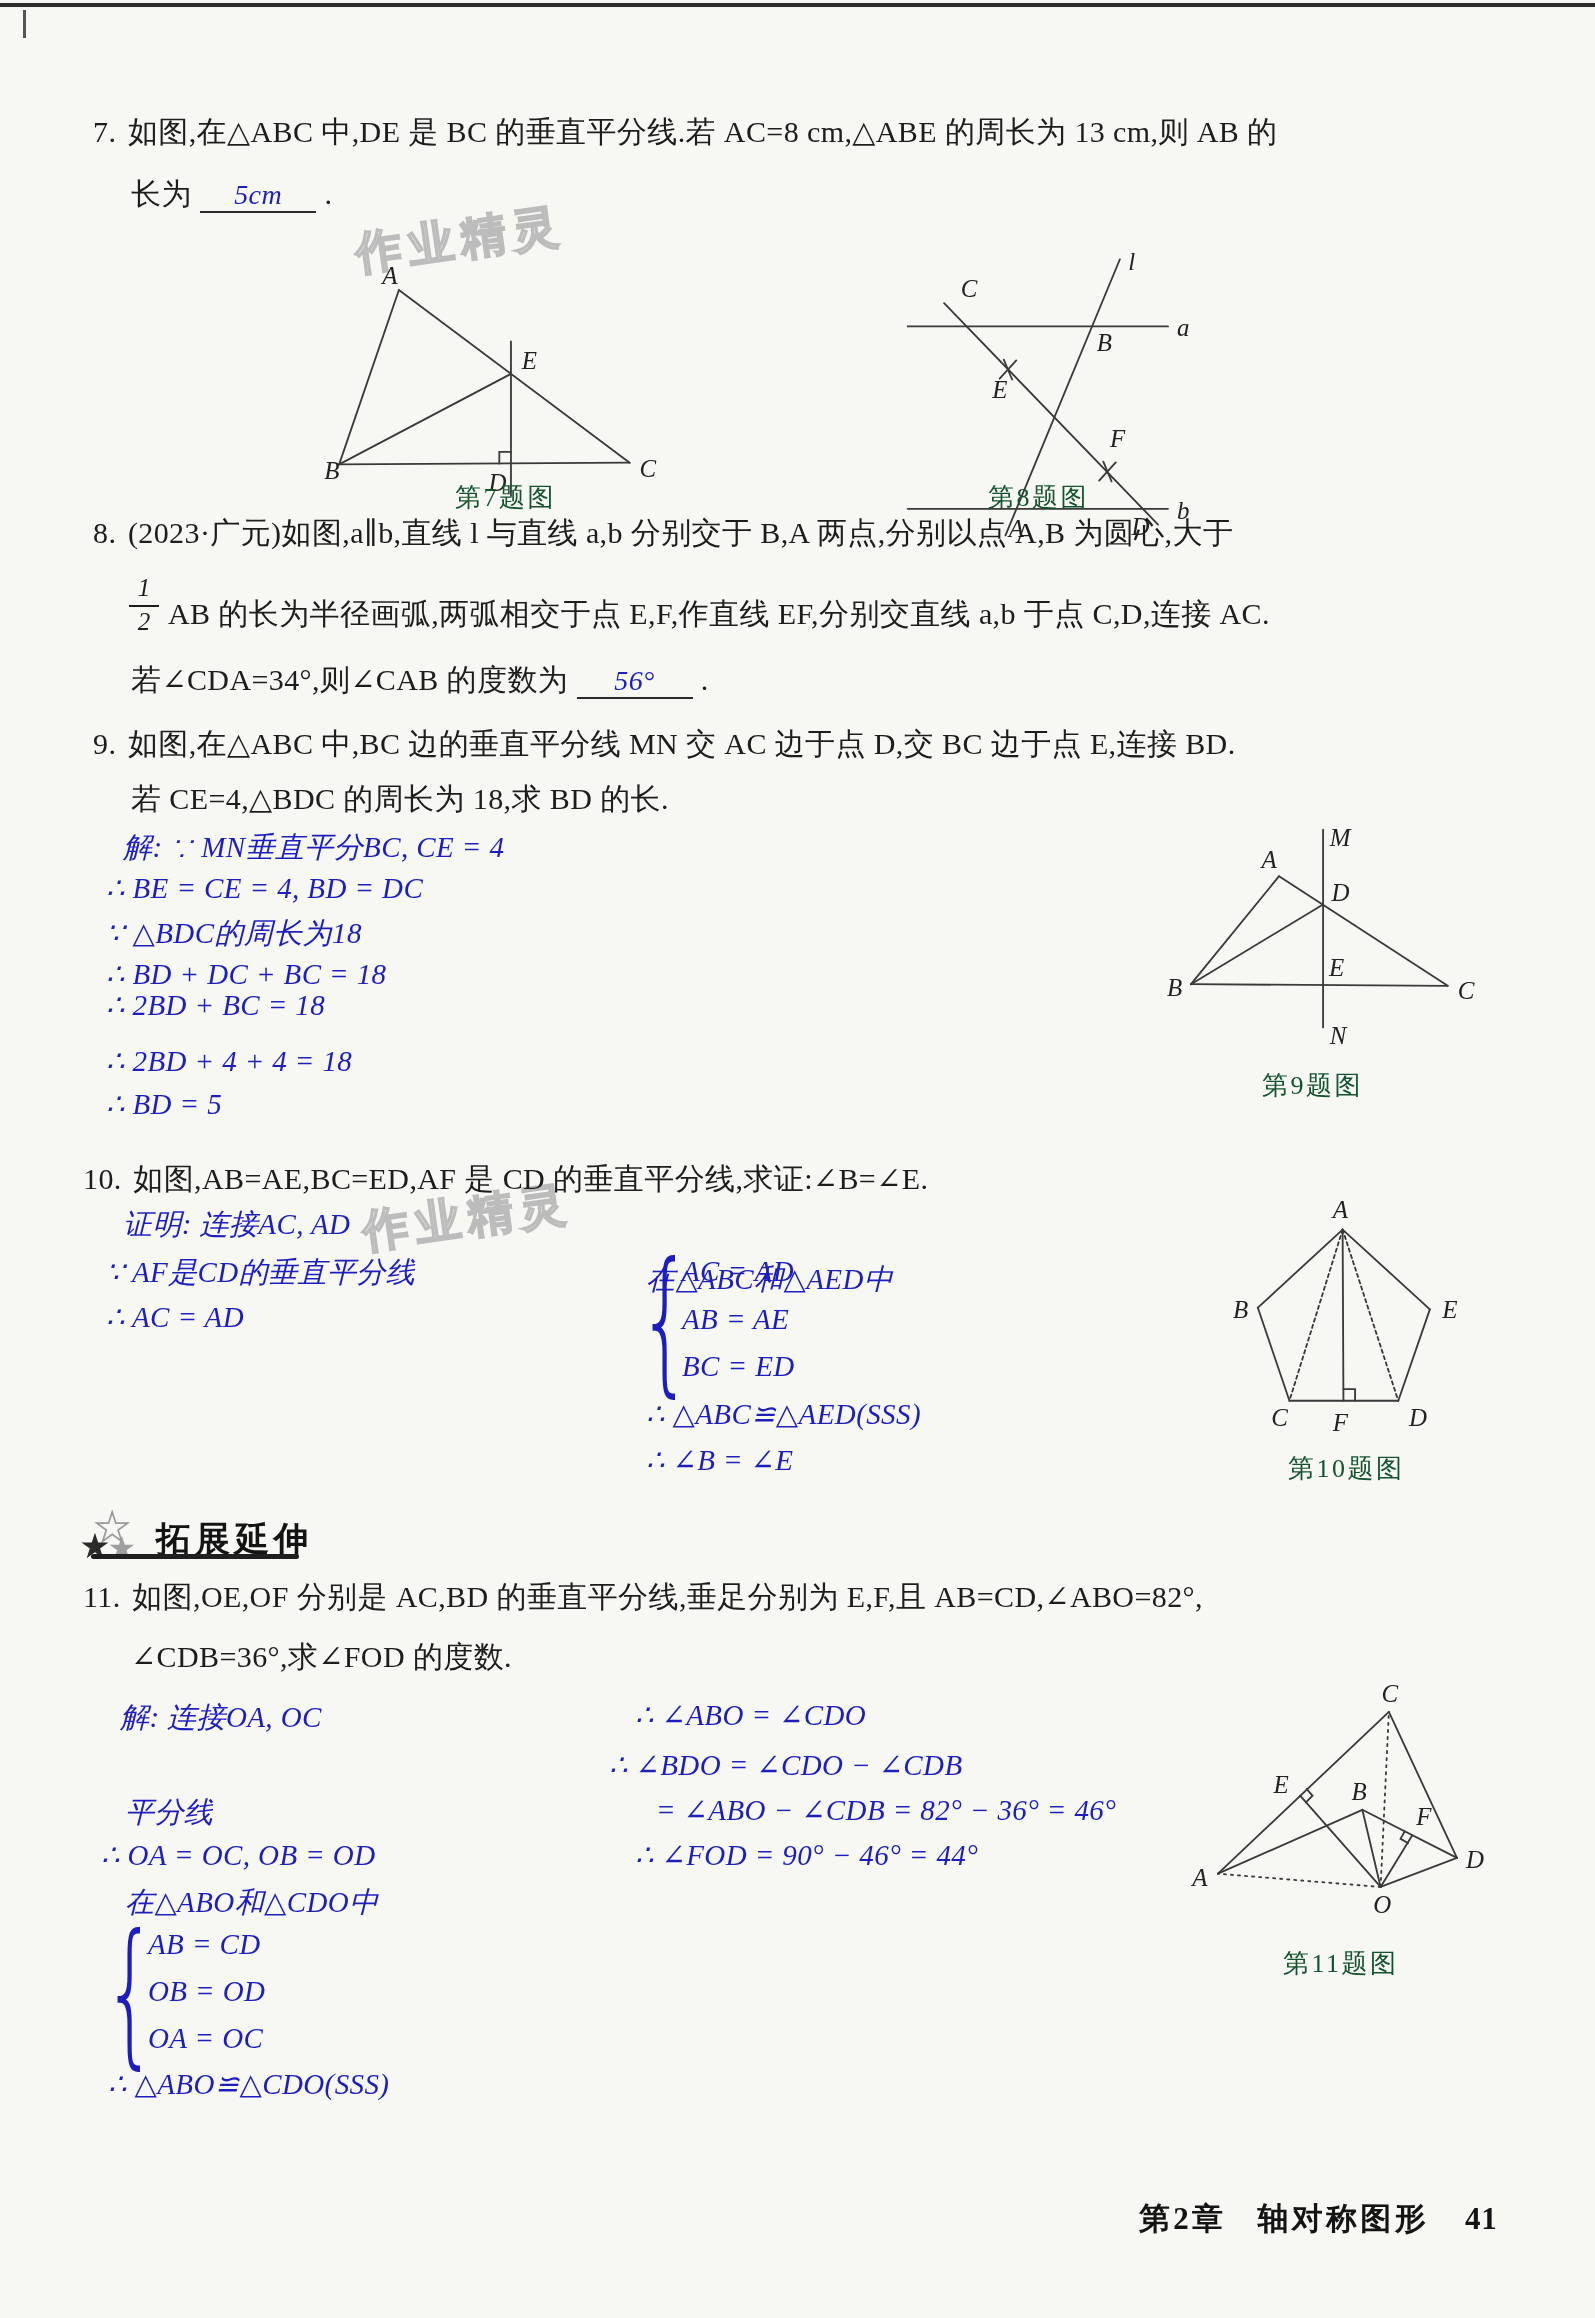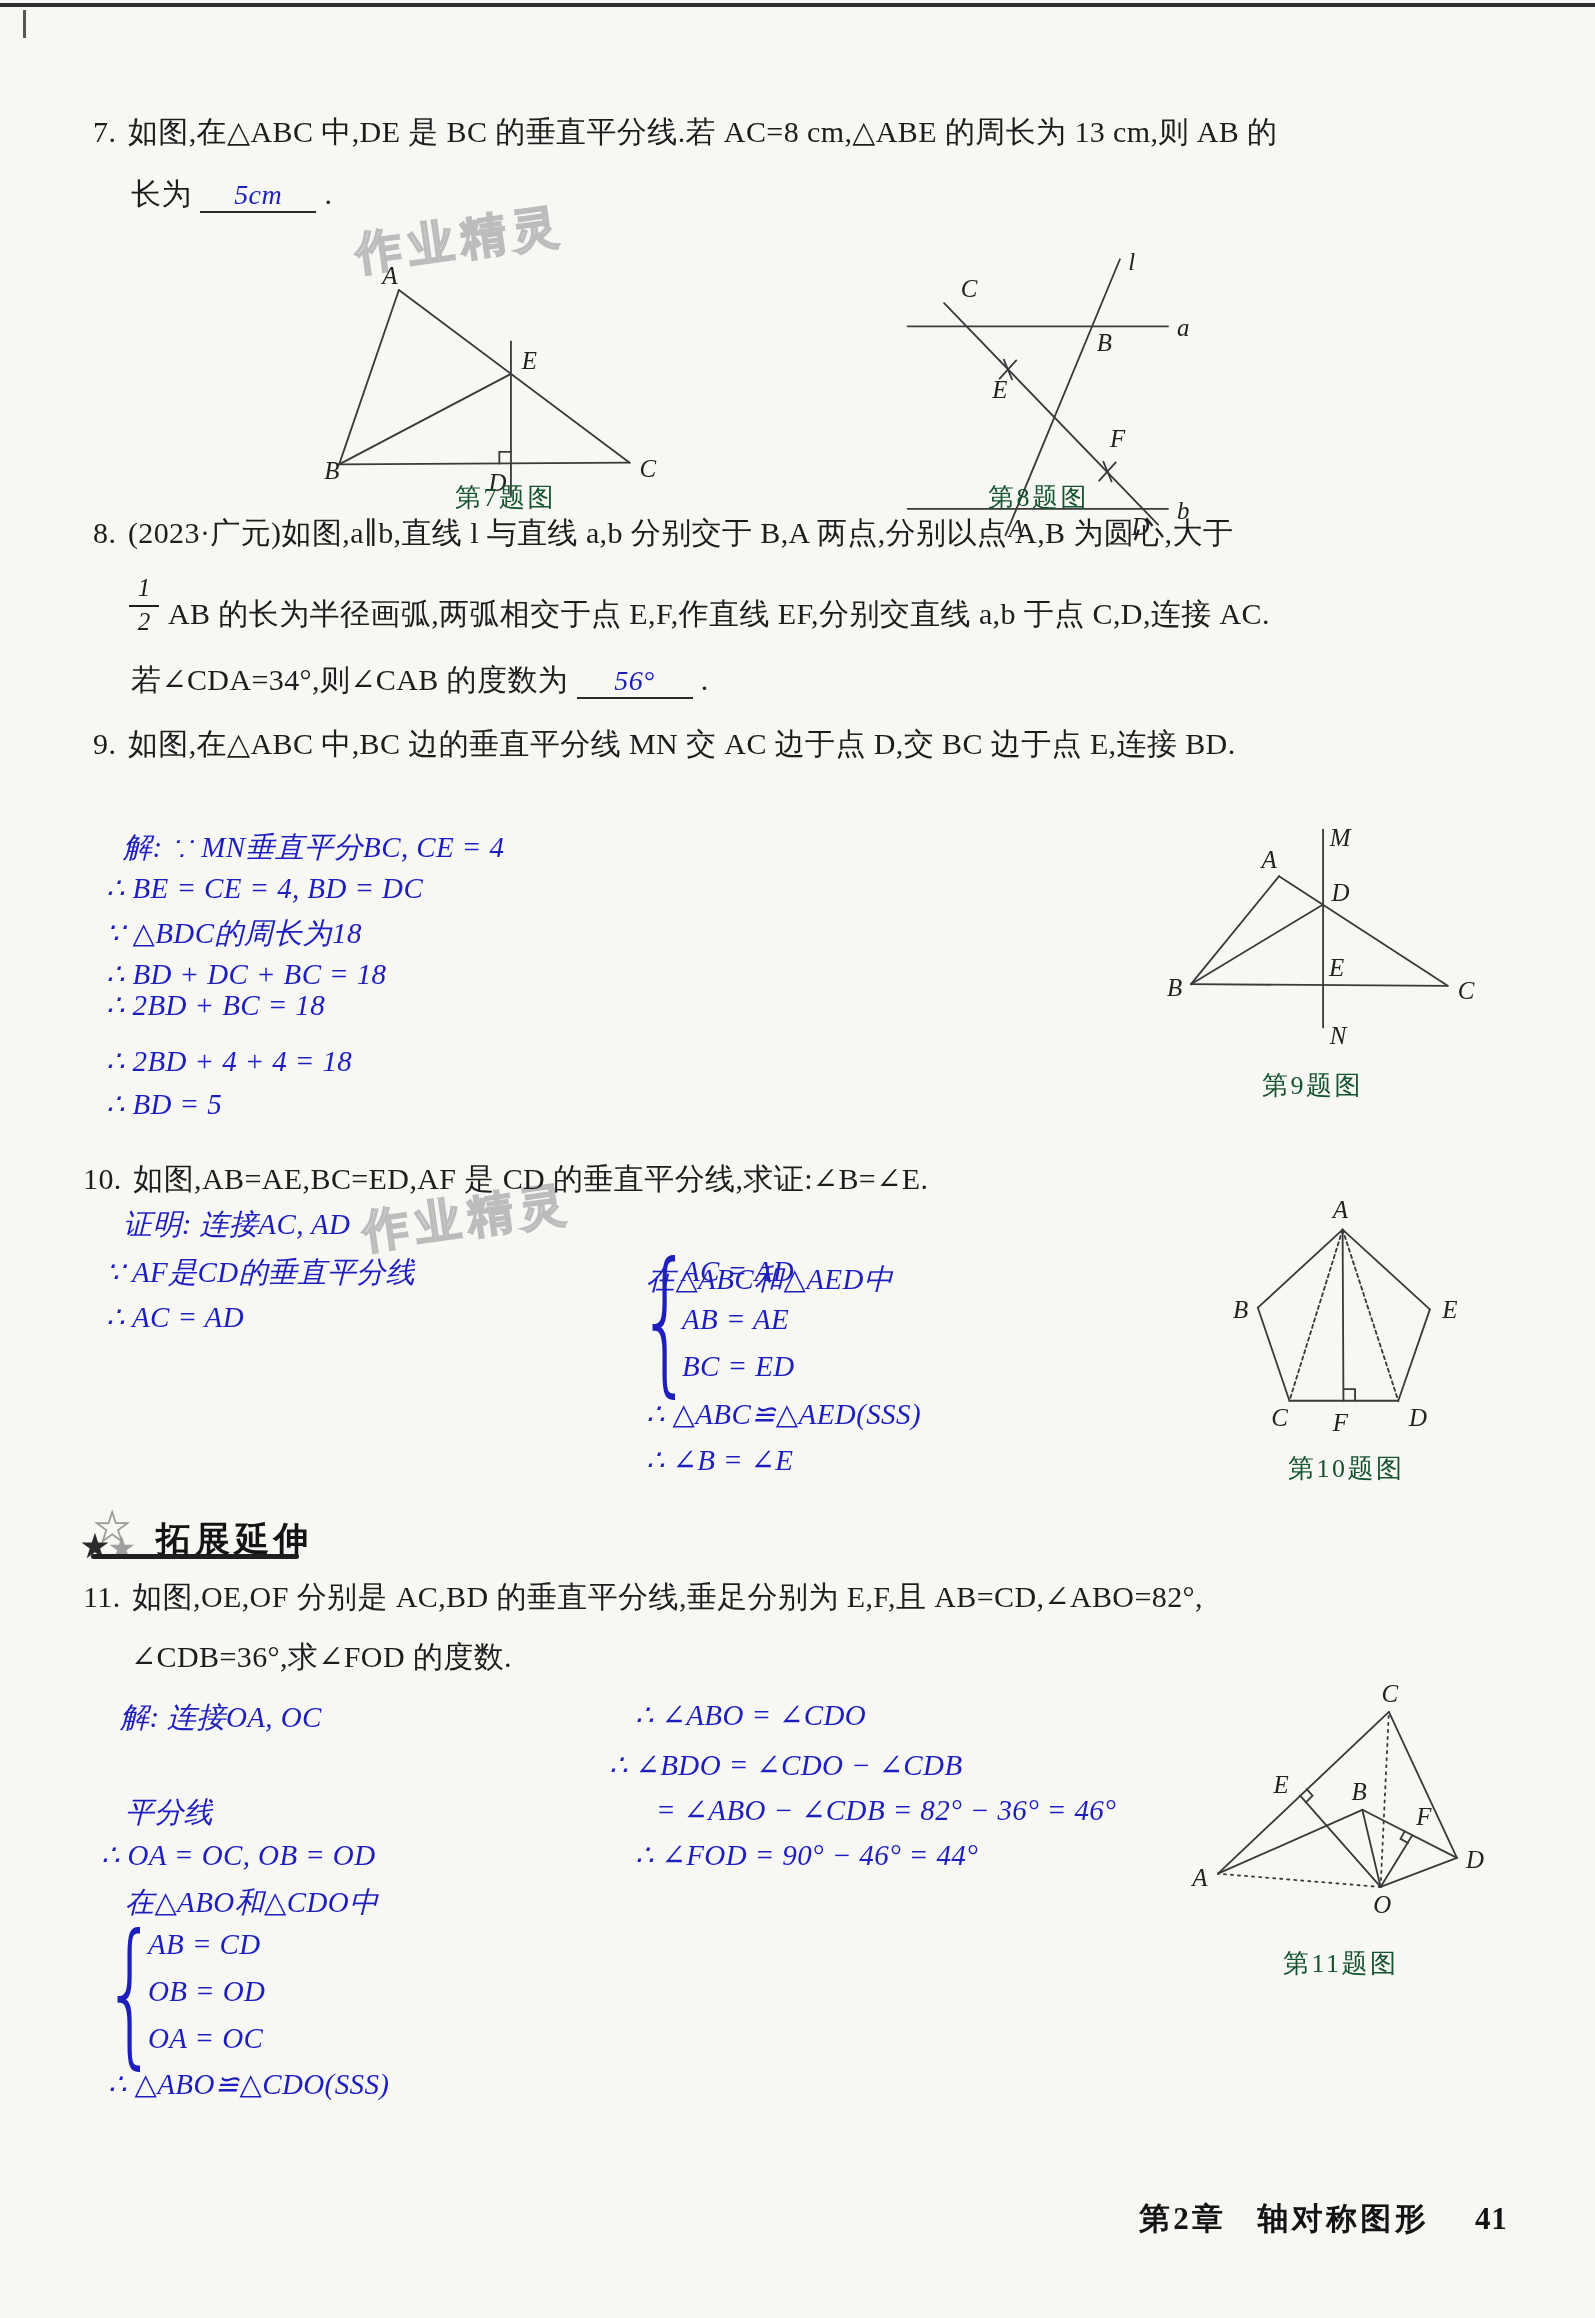--- a/index.html
+++ b/index.html
@@ -44,21 +44,21 @@
 
   .fig { position:absolute; }
   .fig line, .fig polyline, .fig path { stroke:#3a3a3a; stroke-width:2.2; fill:none; stroke-linecap:round; }
   .fig .dash { stroke-dasharray:4 4; }
   .fig .dot  { stroke-dasharray:2.5 6; }
   .fig text  { font-family:"Liberation Serif","DejaVu Serif",serif; font-style:italic;
                font-size:30px; fill:#222; }
 
   .footer { position:absolute; left:1139px; top:2198px; font-size:31px; font-weight:bold;
             letter-spacing:3.3px; color:#141414; white-space:nowrap; }
-  .footer .pageno { margin-left:35px; letter-spacing:0.8px; }
+  .footer .pageno { margin-left:25px; letter-spacing:0.8px; }
 </style>
 </head>
 <body>
 
 <div class="page">
 
   <div class="scan-top"></div>
   <div class="scan-left"></div>
 
   <div class="watermark" style="left:355px; top:209px;">作业精灵</div>
@@ -119,20 +119,21 @@
     <span class="fd">2</span>
   </span>
   <div class="ln" style="left:168px; top:594px;">AB 的长为半径画弧,两弧相交于点 E,F,作直线 EF,分别交直线 a,b 于点 C,D,连接 AC.</div>
   <div class="ln" style="left:131px; top:660px;">
     <span>若∠CDA=34°,则∠CAB 的度数为</span><span class="blank"><span class="ans">56°</span></span><span>.</span>
   </div>
 
   <div class="ln" style="left:93px; top:724px;">
     <span class="num">9.</span><span>如图,在△ABC 中,BC 边的垂直平分线 MN 交 AC 边于点 D,交 BC 边于点 E,连接 BD.</span>
   </div>
+  <div class="ln" style="left:131px; top:779px;">若 CE=4,△BDC 的周长为 18,求 BD 的长.</div>
   <div class="sol" style="left:123px; top:828px;">解: ∵ MN垂直平分BC, CE = 4</div>
   <div class="sol" style="left:106px; top:871px;">∴ BE = CE = 4, BD = DC</div>
   <div class="sol" style="left:106px; top:914px;">∵ △BDC的周长为18</div>
   <div class="sol" style="left:106px; top:957px;">∴ BD + DC + BC = 18</div>
   <div class="sol" style="left:106px; top:988px;">∴ 2BD + BC = 18</div>
   <div class="sol" style="left:106px; top:1044px;">∴ 2BD + 4 + 4 = 18</div>
   <div class="sol" style="left:106px; top:1087px;">∴ BD = 5</div>
 
   <svg class="fig" style="left:1137px; top:818px;" width="432" height="241" viewBox="0 0 520 290">
     <g>

